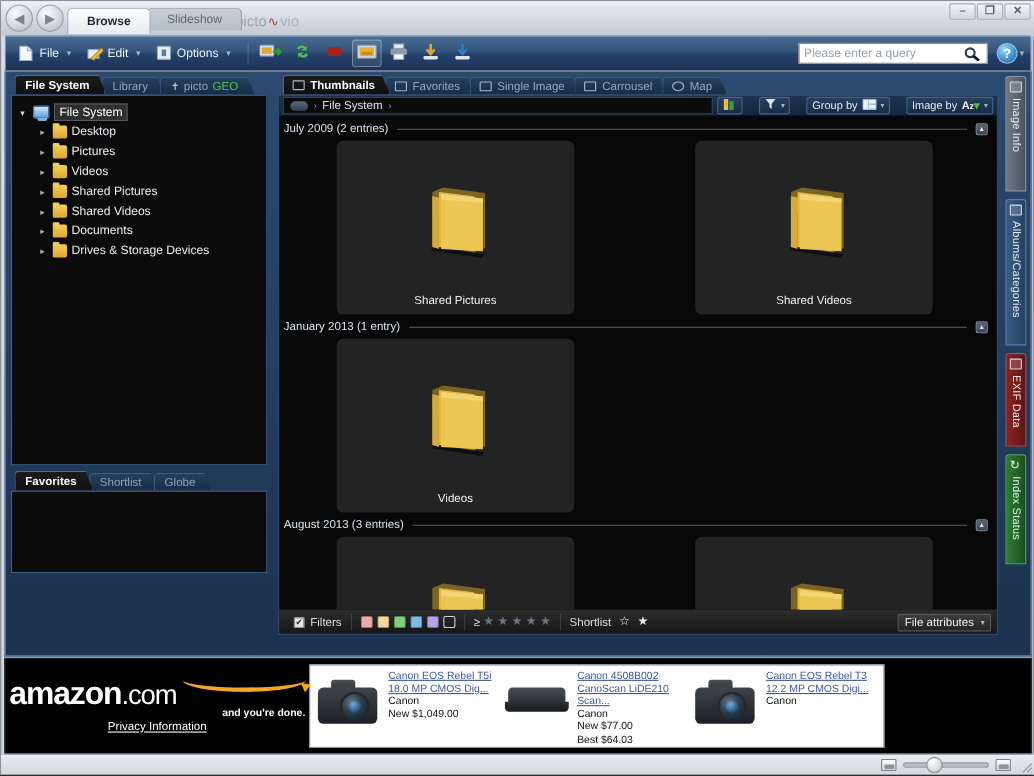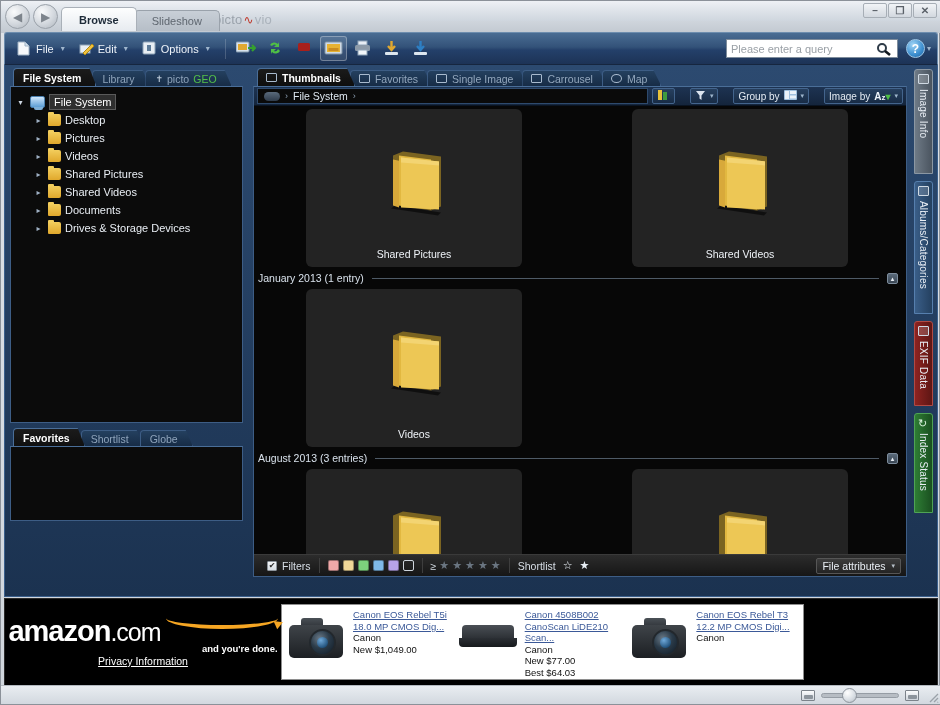--- a/index.html
+++ b/index.html
@@ -40,21 +40,21 @@
     background: linear-gradient(180deg,#cfd5dc 0%,#c2c9d1 100%);
   }
   #navbtns { position: absolute; left: 4px; top: 3px; display: flex; gap: 3px; z-index: 6; }
   .navbtn {
     width: 25px; height: 25px; border-radius: 50%;
     background: radial-gradient(circle at 35% 30%, #fafbfc 0%, #d3d8de 55%, #aeb5bd 100%);
     border: 1px solid #9aa1a9;
     display: flex; align-items: center; justify-content: center;
     color: #7d848c; font-size: 12px; line-height: 1;
   }
-  .apptabs { position: absolute; left: 60px; top: 6px; display: flex; align-items: flex-end; z-index: 5; }
+  .apptabs { position: absolute; left: 60px; top: 6px; display: flex; align-items: flex-start; z-index: 5; }
   .apptab {
     height: 21px; padding: 0 17px;
     display: flex; align-items: center;
     font-size: 11px; color: #5e666f;
     background: linear-gradient(180deg,#c8cfd7 0%,#b6bec7 100%);
     border: 1px solid #9aa2ab; border-bottom: none;
     border-radius: 5px 5px 0 0;
     margin-right: -3px;
   }
   .apptab.active {
@@ -698,20 +698,25 @@
             <div class="ctlbtn">
               <span>Image by</span>
               <span style="color:#eef3f9;font-size:10px;font-weight:bold;">A<span style="font-size:8px">z</span><span style="color:#4fbf45">▾</span></span>
               <span class="caret">▾</span>
             </div>
           </div>
         </div>
 
         <div id="thumbscroll">
 
+          <div class="group-header">
+            <span>July 2009 (2 entries)</span>
+            <span class="line"></span>
+            <span class="collapse-btn">▴</span>
+          </div>
           <div class="thumbrow">
             <div class="thumbcell">
               <svg class="folder3d" viewBox="0 0 62 76">
                 <path d="M8 63 L55 70 L58 67 L12 60 Z" fill="#000" opacity=".55"></path>
                 <path d="M10 10 L20 6 L58 11 L58 61 L48 65 L10 59 Z" fill="#b58f1f" opacity=".6"></path>
                 <path d="M10 14 L10 60 L16 62 L16 30 L20 26 L20 16 Z" fill="#d8a93a"></path>
                 <path d="M16 10 L48 14 L48 64 L16 60 Z" fill="#e2b840"></path>
                 <path d="M18 12 L56 16 L56 64 L18 62 Z" fill="#edc755"></path>
                 <path d="M18 12 L56 16 L56 20 L18 17 Z" fill="#f3d472"></path>
               </svg>

